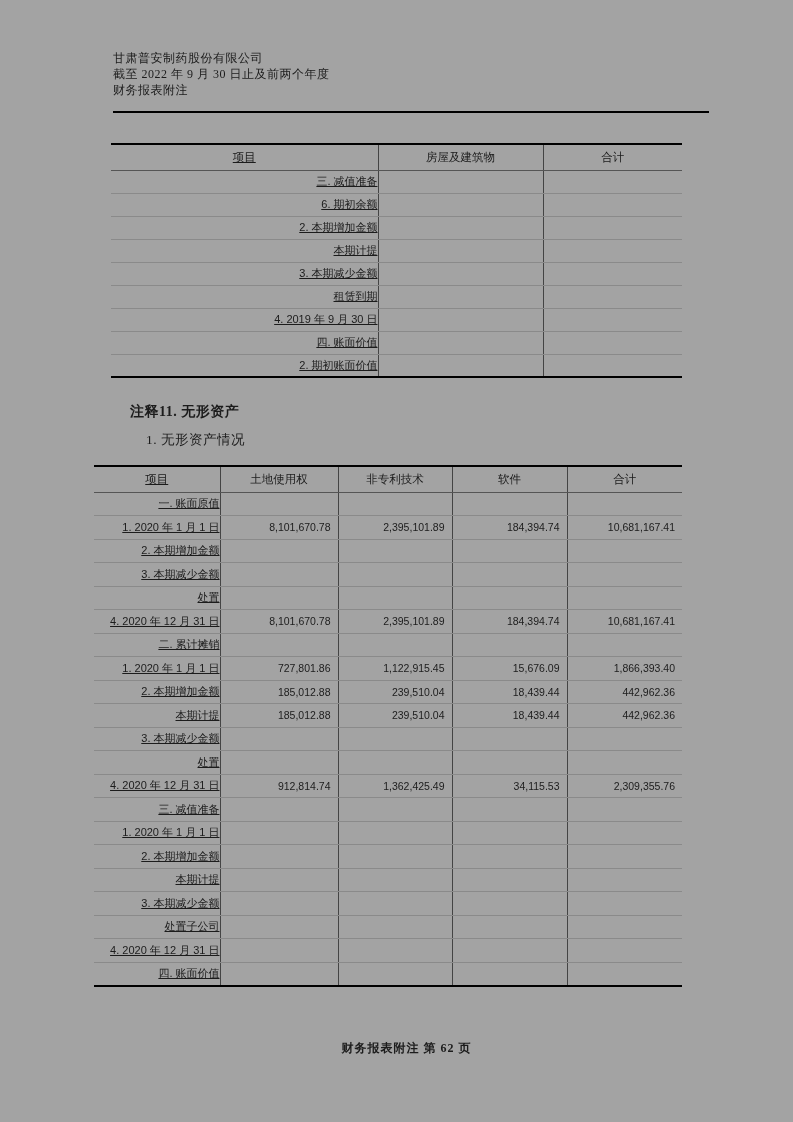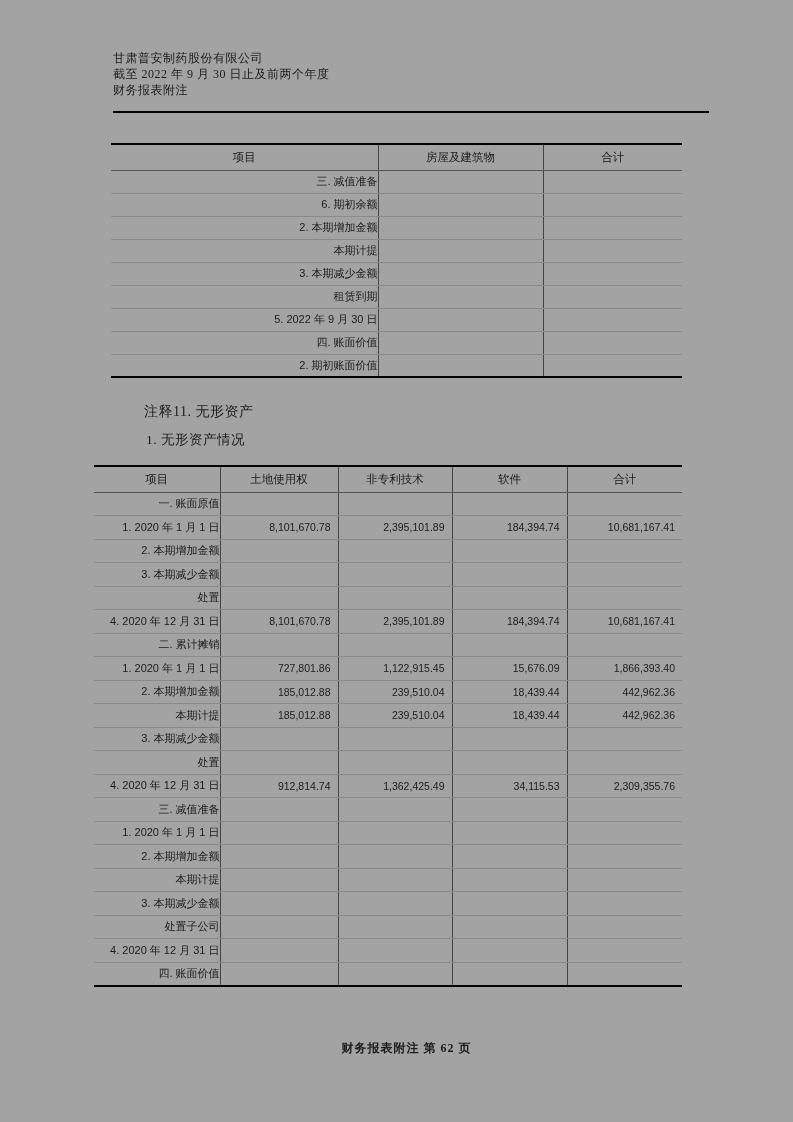--- a/index.html
+++ b/index.html
@@ -53,37 +53,37 @@
   td {
     font-size: 11px;
     vertical-align: middle;
     border-bottom: 1px solid #8a8a8a;
     border-left: 1px solid #444;
     height: 23px;
     white-space: nowrap;
     overflow: hidden;
   }
   #table2 td { height: 23.5px; }
-  td:first-child, th:first-child { border-left: none; }
+  td:first-child, th:first-child { border-left: none; text-decoration: underline; }
   tbody tr:last-child td { border-bottom: none; }
   td.label { text-align: right; }
   td.label.cat { padding-left: 8px; }
   td.label.num { padding-left: 10px; }
   td.label.sub { padding-left: 25px; }
   td.value {
     text-align: right;
     padding-right: 7px;
     font-size: 10.5px;
   }
   .note-title {
     position: absolute;
-    left: 144px;
+    left: 130px;
     top: 403px;
     font-size: 14px;
-    font-weight: normal;
+    font-weight: bold;
     letter-spacing: 0.5px;
     white-space: nowrap;
   }
   .sub-title {
     position: absolute;
     left: 146px;
     top: 431px;
     font-size: 13.5px;
     font-weight: normal;
     letter-spacing: 0.5px;
@@ -151,21 +151,21 @@
           <td class="label num">3. 本期减少金额</td>
           <td class="value"></td>
           <td class="value"></td>
         </tr>
         <tr>
           <td class="label sub">租赁到期</td>
           <td class="value"></td>
           <td class="value"></td>
         </tr>
         <tr>
-          <td class="label num">5. 2022 年 9 月 30 日</td>
+          <td class="label num">4. 2019 年 9 月 30 日</td>
           <td class="value"></td>
           <td class="value"></td>
         </tr>
         <tr>
           <td class="label cat">四. 账面价值</td>
           <td class="value"></td>
           <td class="value"></td>
         </tr>
         <tr>
           <td class="label num">2. 期初账面价值</td>

